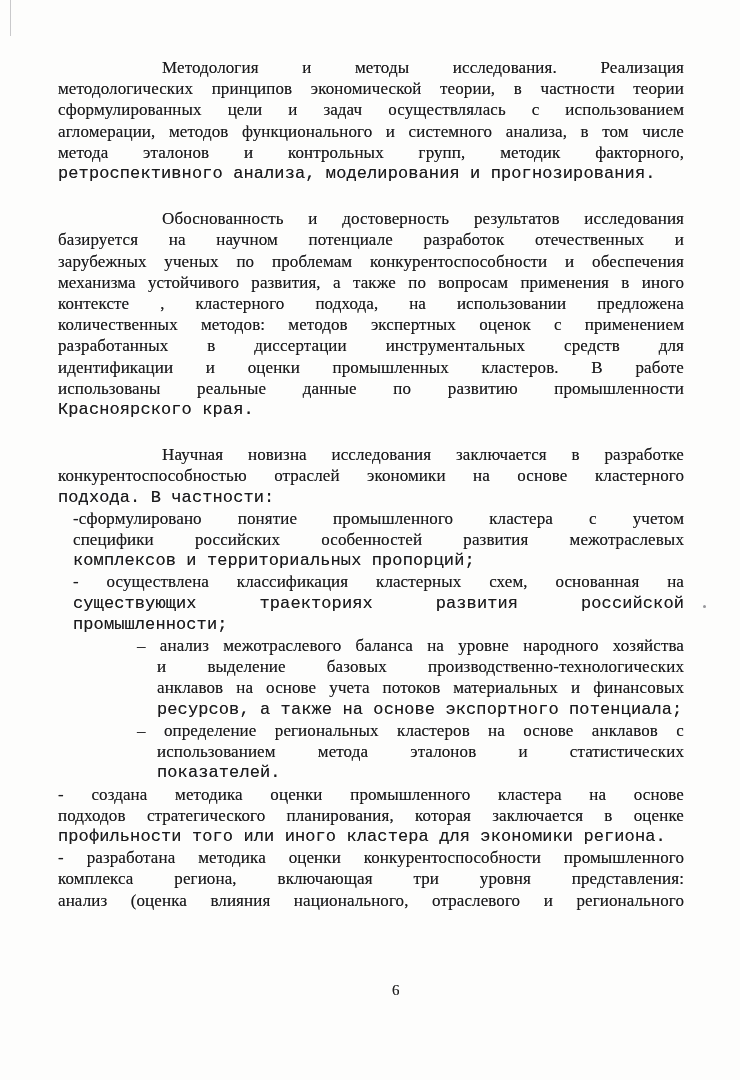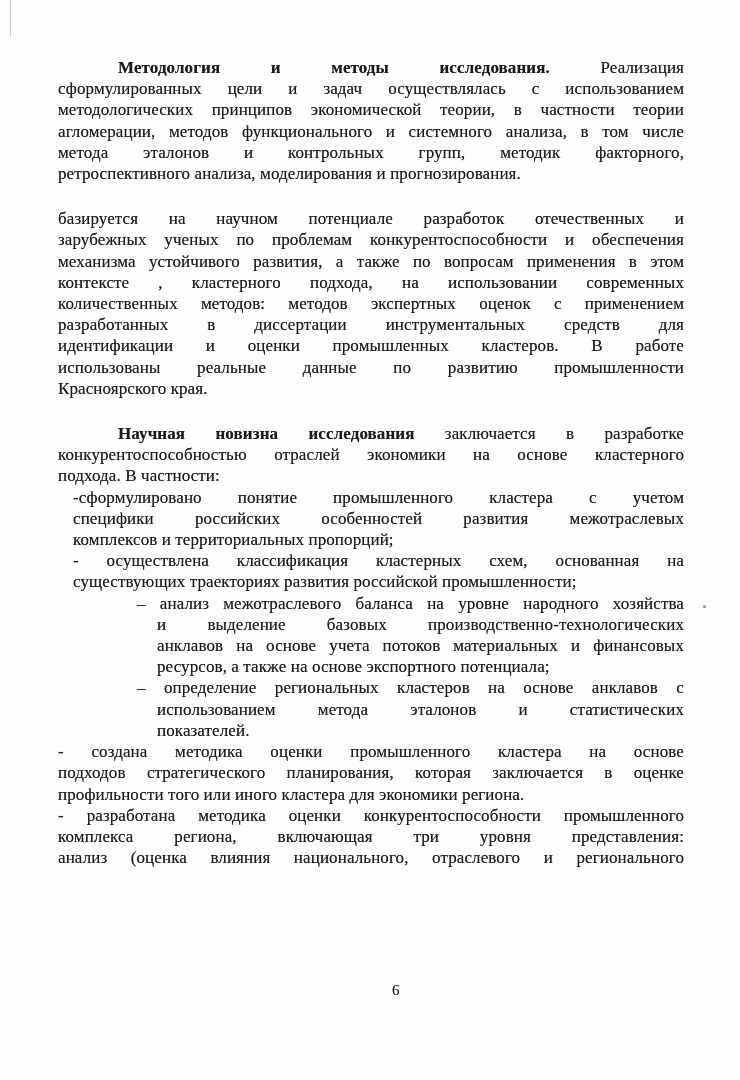--- a/index.html
+++ b/index.html
@@ -29,26 +29,26 @@
     color: #1b1b1d;
     text-shadow: 0 0 0.45px rgba(25,25,28,0.6);
     letter-spacing: 0.1px;
   }
   .block { margin: 0; }
   .block.paragraph:not(:first-child) { margin-top: 24px; }
   .line {
     text-align: justify;
     text-align-last: justify;
   }
-  .line.noj { text-align-last: left; }
+  .line.noj { text-align-last: left; font-family: Liberation Mono, monospace; }
   .line.first { text-indent: 60px; }
   .block.list-item-indented .line { padding-left: 15px; }
   .block.sub-list-item .line { padding-left: 99px; }
   .block.sub-list-item .line.l1 { padding-left: 79px; }
-  .b { font-weight: bold; }
+  .b { font-weight: normal; margin-left: 44px; }
   .page-number {
     position: absolute;
     left: 392px;
     top: 982px;
     font-family: "Liberation Serif", "DejaVu Serif", serif;
     font-size: 15px;
     color: #222222;
     text-shadow: 0 0 0.4px rgba(25,25,28,0.55);
   }
   .artifact-line {
@@ -71,31 +71,32 @@
 </style>
 </head>
 <body>
 
 <div class="page">
   <div class="artifact-line"></div>
   <div class="artifact-speck"></div>
   <div class="content">
       <div class="block paragraph">
         <div class="line first"><span class="b">Методология и методы исследования.</span><span> Реализация</span></div>
+        <div class="line"><span>методологических принципов экономической теории, в частности теории</span></div>
         <div class="line"><span>сформулированных цели и задач осуществлялась с использованием</span></div>
-        <div class="line"><span>методологических принципов экономической теории, в частности теории</span></div>
         <div class="line"><span>агломерации, методов функционального и системного анализа, в том числе</span></div>
         <div class="line"><span>метода эталонов и контрольных групп, методик факторного,</span></div>
         <div class="line noj"><span>ретроспективного анализа, моделирования и прогнозирования.</span></div>
       </div>
       <div class="block paragraph">
+        <div class="line first"><span class="b">Обоснованность и достоверность результатов исследования</span></div>
         <div class="line"><span>базируется на научном потенциале разработок отечественных и</span></div>
         <div class="line"><span>зарубежных ученых по проблемам конкурентоспособности и обеспечения</span></div>
-        <div class="line"><span>механизма устойчивого развития, а также по вопросам применения в этом</span></div>
-        <div class="line"><span>контексте , кластерного подхода, на использовании современных</span></div>
+        <div class="line"><span>механизма устойчивого развития, а также по вопросам применения в иного</span></div>
+        <div class="line"><span>контексте , кластерного подхода, на использовании предложена</span></div>
         <div class="line"><span>количественных методов: методов экспертных оценок с применением</span></div>
         <div class="line"><span>разработанных в диссертации инструментальных средств для</span></div>
         <div class="line"><span>идентификации и оценки промышленных кластеров. В работе</span></div>
         <div class="line"><span>использованы реальные данные по развитию промышленности</span></div>
         <div class="line noj"><span>Красноярского края.</span></div>
       </div>
       <div class="block paragraph">
         <div class="line first"><span class="b">Научная новизна исследования</span><span> заключается в разработке</span></div>
         <div class="line"><span>конкурентоспособностью отраслей экономики на основе кластерного</span></div>
         <div class="line noj"><span>подхода. В частности:</span></div>

